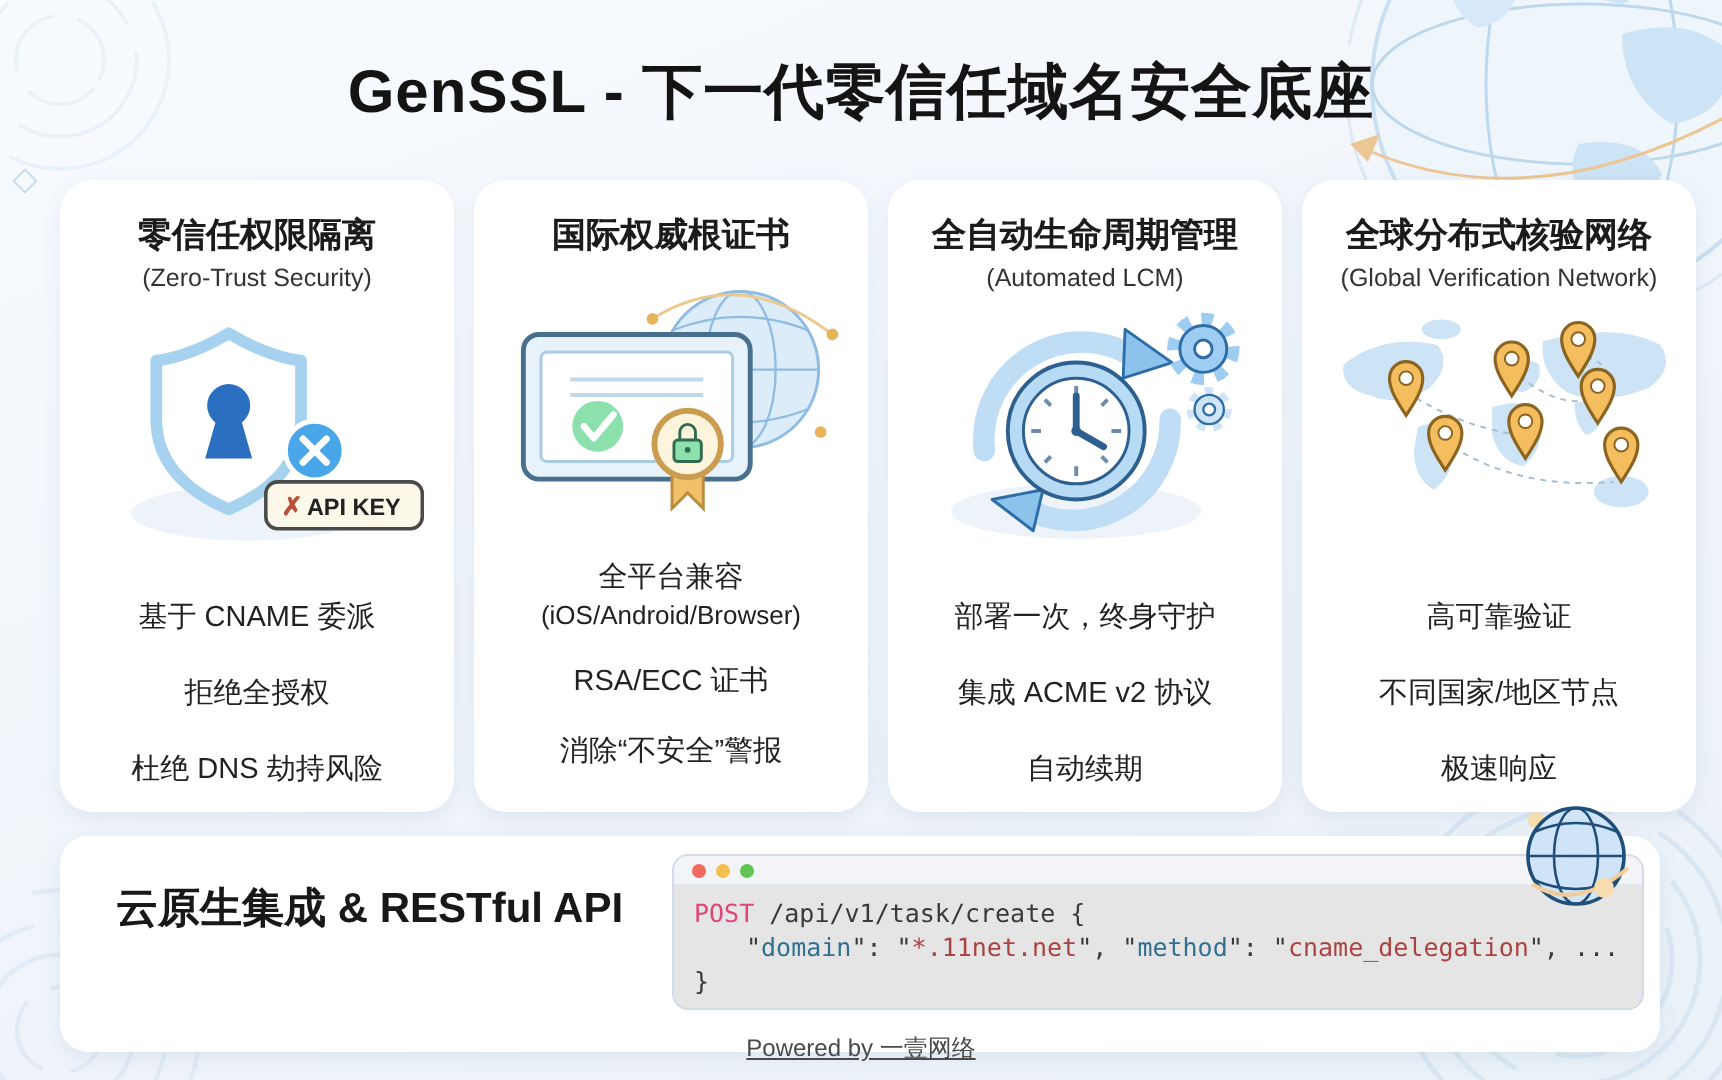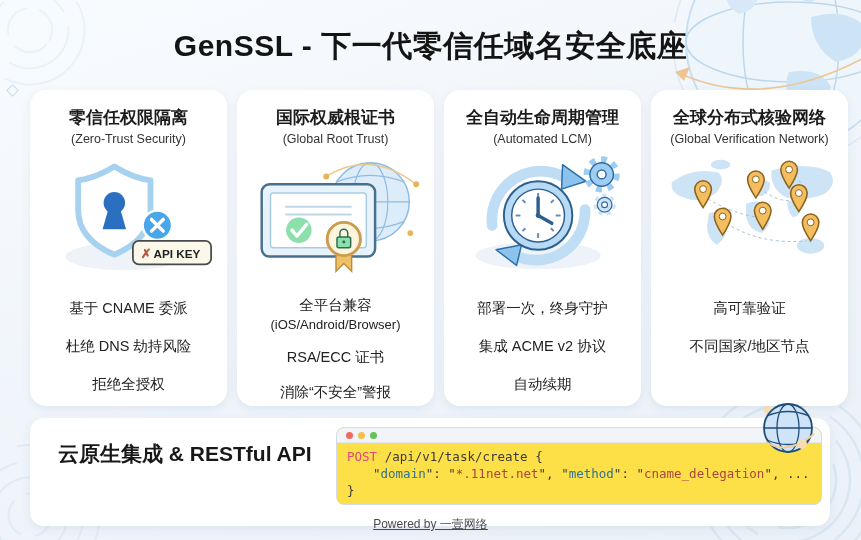--- a/index.html
+++ b/index.html
@@ -35,21 +35,21 @@
   .bottom-card {
     position:absolute; left:30px; top:418px; width:800px; height:108px;
     background:#ffffff; border-radius:14px;
     box-shadow:0 3px 10px rgba(80,110,150,0.10);
   }
   .bottom-left { position:absolute; left:28px; top:22px; }
   .bottom-title { font-size:21px; font-weight:700; color:#181818; }
   .bottom-subtitle { font-size:13.5px; color:#333; margin-top:4px; }
   .code-window {
     position:absolute; left:306px; top:9px; width:486px; height:78px;
-    background:#fde047; border:1px solid #d4dbe6; border-radius:8px; overflow:hidden;
+    background:#e5e5e5; border:1px solid #d4dbe6; border-radius:8px; overflow:hidden;
   }
   .code-header {
     height:15px; background:#f2f4f7; border-bottom:1px solid #e3e8ef;
     display:flex; align-items:center; gap:5px; padding-left:9px;
   }
   .dot { width:7px; height:7px; border-radius:50%; }
   .dot-red { background:#ef6a5f; } .dot-yellow { background:#f5bf4f; } .dot-green { background:#61c454; }
   .code-body {
     padding:5px 10px; font-family:"DejaVu Sans Mono", monospace;
     font-size:12.5px; line-height:17px; white-space:pre; color:#3a3a3a;
@@ -129,28 +129,27 @@
           <path d="M69 55 L63 76 L87 76 L81 55 Z" fill="#2a6fc0"></path>
           <circle cx="119" cy="72" r="15" fill="#49a7e9" stroke="#ffffff" stroke-width="2.5"></circle>
           <path d="M113 66 L125 78 M125 66 L113 78" stroke="#ffffff" stroke-width="3.5" stroke-linecap="round"></path>
           <rect x="94" y="88" width="80" height="24" rx="6" fill="#fbf7e9" stroke="#4a4a4a" stroke-width="1.8"></rect>
           <text x="102" y="105" font-size="13" font-weight="bold" fill="#b5543a">✗</text>
           <text x="115" y="105" font-size="12" font-weight="bold" fill="#222222">API KEY</text>
         </svg>
       </div>
       <div class="points">
         <div class="pt">基于 CNAME 委派</div>
+        <div class="pt">拒绝全授权</div>
         <div class="pt">杜绝 DNS 劫持风险</div>
-        <div class="pt">拒绝全授权</div>
       </div>
     </div>
 
     <div class="card card-compat">
       <div class="card-title">国际权威根证书</div>
-      <div class="card-subtitle">(Global Root Trust)</div>
       <div class="icon-wrap">
         <svg viewBox="0 0 180 125">
           <circle cx="125" cy="48" r="40" fill="#dcecf9" stroke="#8fbce2" stroke-width="1.5"></circle>
           <ellipse cx="125" cy="48" rx="18" ry="40" fill="none" stroke="#8fbce2" stroke-width="1.2"></ellipse>
           <line x1="85" y1="48" x2="165" y2="48" stroke="#8fbce2" stroke-width="1.2"></line>
           <path d="M90 28 q35 -14 70 0 M90 68 q35 14 70 0" stroke="#8fbce2" stroke-width="1.2" fill="none"></path>
           <path d="M80 22 Q125 -6 172 30" fill="none" stroke="#ecc98f" stroke-width="1.5"></path>
           <circle cx="80" cy="22" r="3" fill="#e8b45a"></circle>
             <circle cx="172" cy="30" r="3" fill="#e8b45a"></circle>
             <circle cx="166" cy="80" r="3" fill="#e8b45a"></circle>
@@ -259,20 +258,21 @@
             <g transform="translate(152,72)">
                 <path d="M0 16 C-6 7 -8.5 2 -8.5 -3 A8.5 8.5 0 1 1 8.5 -3 C8.5 2 6 7 0 16 Z" fill="#f4bd5e" stroke="#8a6420" stroke-width="1.6"></path>
                 <circle cy="-3" r="3.5" fill="#ffffff" stroke="#8a6420"></circle>
               </g>
           </g>
         </svg>
       </div>
       <div class="points">
         <div class="pt">高可靠验证</div>
         <div class="pt">不同国家/地区节点</div>
+        <div class="pt">极速响应</div>
       </div>
     </div>
   </div>
 
   <div class="bottom-card">
     <div class="bottom-left">
       <div class="bottom-title">云原生集成 &amp; RESTful API</div>
     </div>
     <div class="code-window">
       <div class="code-header">

